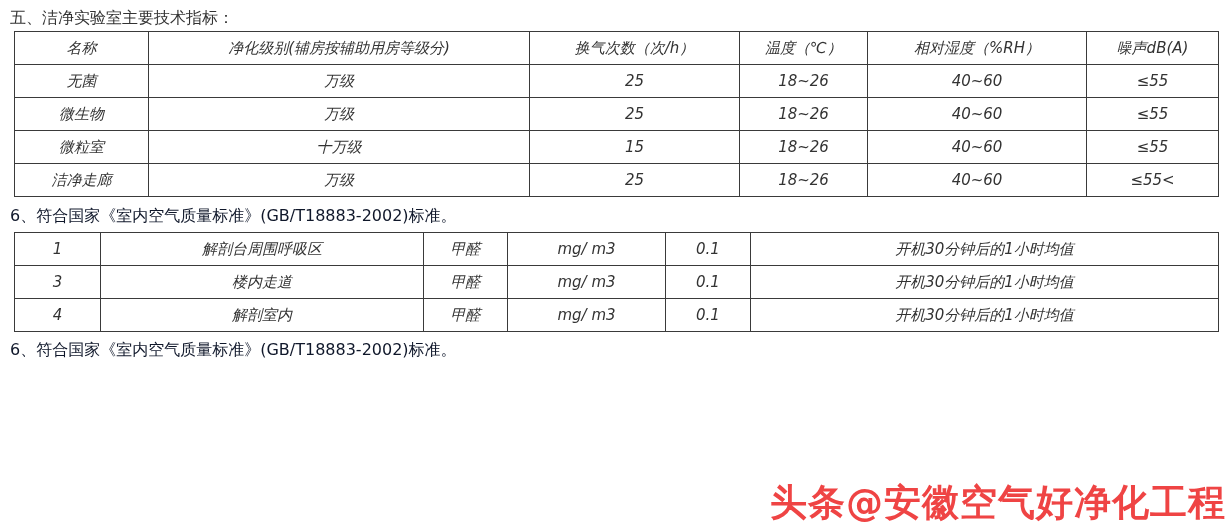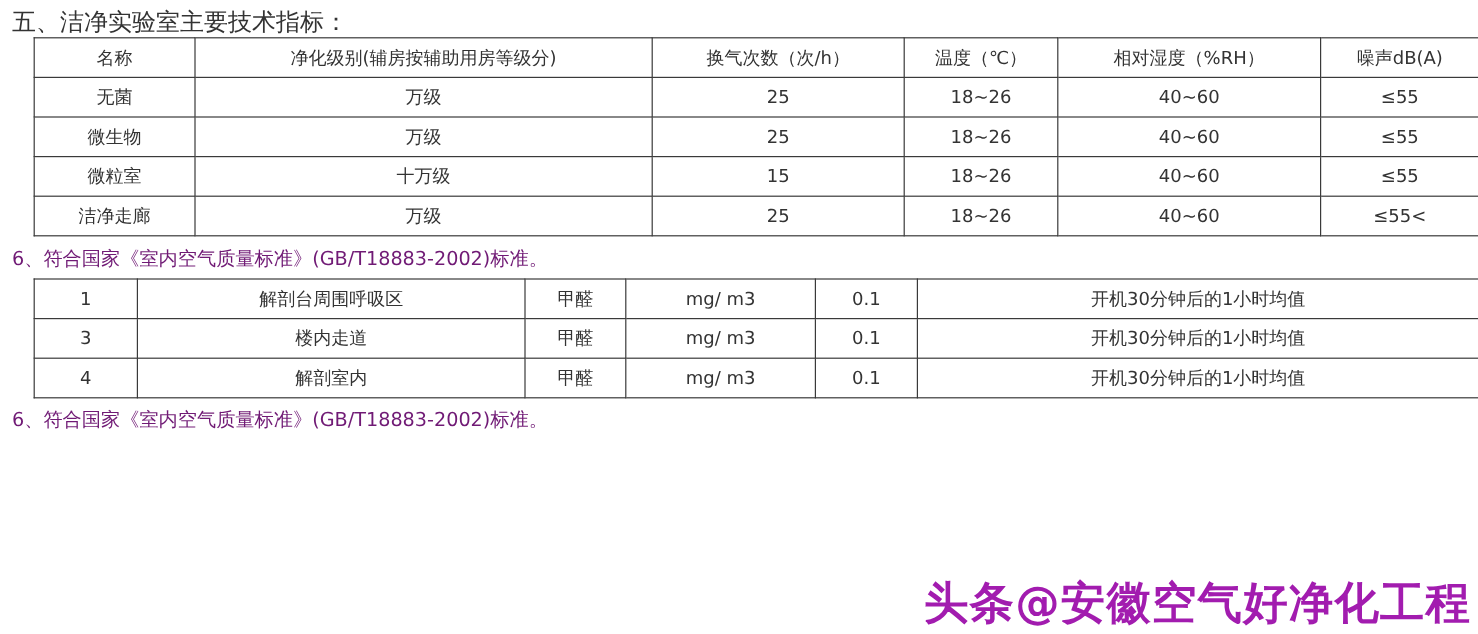--- a/index.html
+++ b/index.html
@@ -6,56 +6,57 @@
   #page{
     position:relative;
     width:1232px;height:528px;
     background:#ffffff;
     overflow:hidden;
     font-family:"DejaVu Sans","Liberation Sans",sans-serif;
     color:#333333;
   }
   .title-line{
     margin:8px 0 3px 10px;
-    font-size:20px;
+    font-size:16px;
     color:#333333;
     line-height:20px;
   }
   .note-line{
     margin:9px 0 6px 10px;
     font-size:16px;
-    color:#701a75;
+    color:#0f172a;
     line-height:20px;
   }
   .note-line.last{margin-top:8px;}
   table.spec{
     border-collapse:collapse;
     table-layout:fixed;
-    margin-left:28px;
+    margin-left:14px;
     width:1204px;
+    font-style:italic;
   }
   table.spec td{
     border:1px solid #3a3a3a;
     text-align:center;
     vertical-align:middle;
     height:32px;
     font-size:15px;
     color:#333333;
     padding:0 4px;
     overflow:hidden;
     white-space:nowrap;
   }
   #watermark{
     position:absolute;
     right:6px;
     bottom:0px;
     font-size:37px;
     font-weight:bold;
     letter-spacing:1px;
-    color:#a21caf;
+    color:#ef4444;
     text-shadow:2px -2px 0 #ffffff,-1px 1px 0 #ffffff,3px 1px 0 #ffffff;
     white-space:nowrap;
   }
 </style>
 </head>
 <body>
 
 <div id="page">
 
   <div class="title-line">五、洁净实验室主要技术指标：</div>

